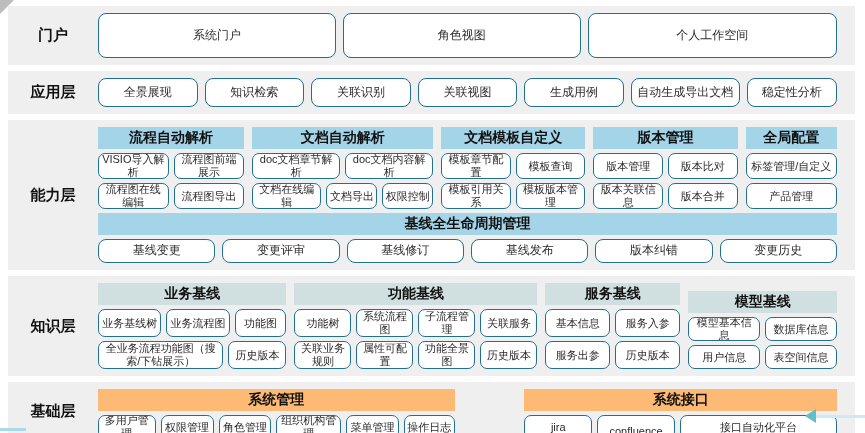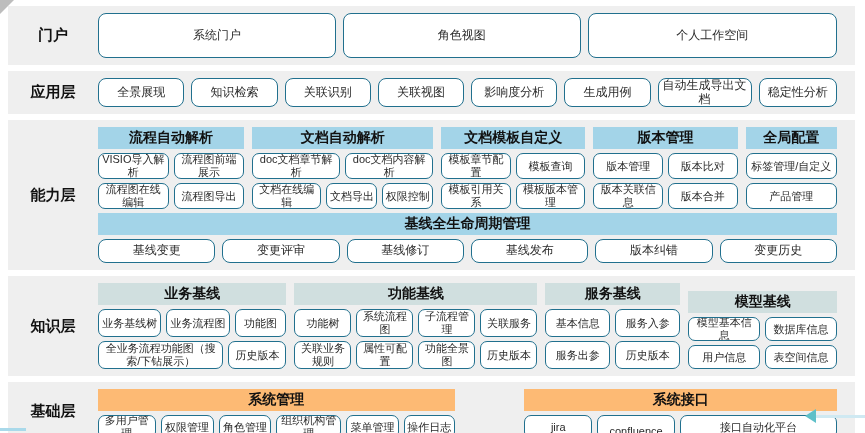--- a/index.html
+++ b/index.html
@@ -94,23 +94,20 @@
           <div class="btn">
             <span>知识检索</span>
           </div>
           <div class="btn">
             <span>关联识别</span>
           </div>
           <div class="btn">
             <span>关联视图</span>
           </div>
           <div class="btn">
-            <span>影响度分析</span>
-          </div>
-          <div class="btn">
             <span>生成用例</span>
           </div>
           <div class="btn" style="flex: 1.1 1 0%;">
             <span>自动生成导出文档</span>
           </div>
           <div class="btn" style="flex: 0.9 1 0%;">
             <span>稳定性分析</span>
           </div>
         </div>
       </div>

